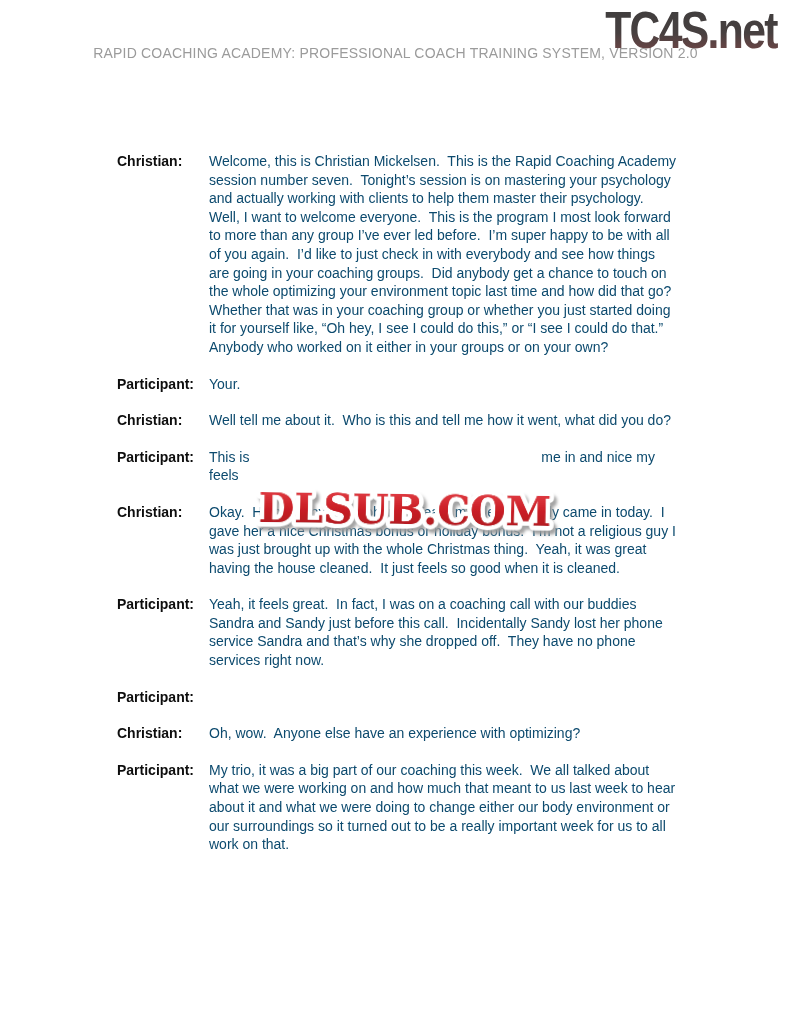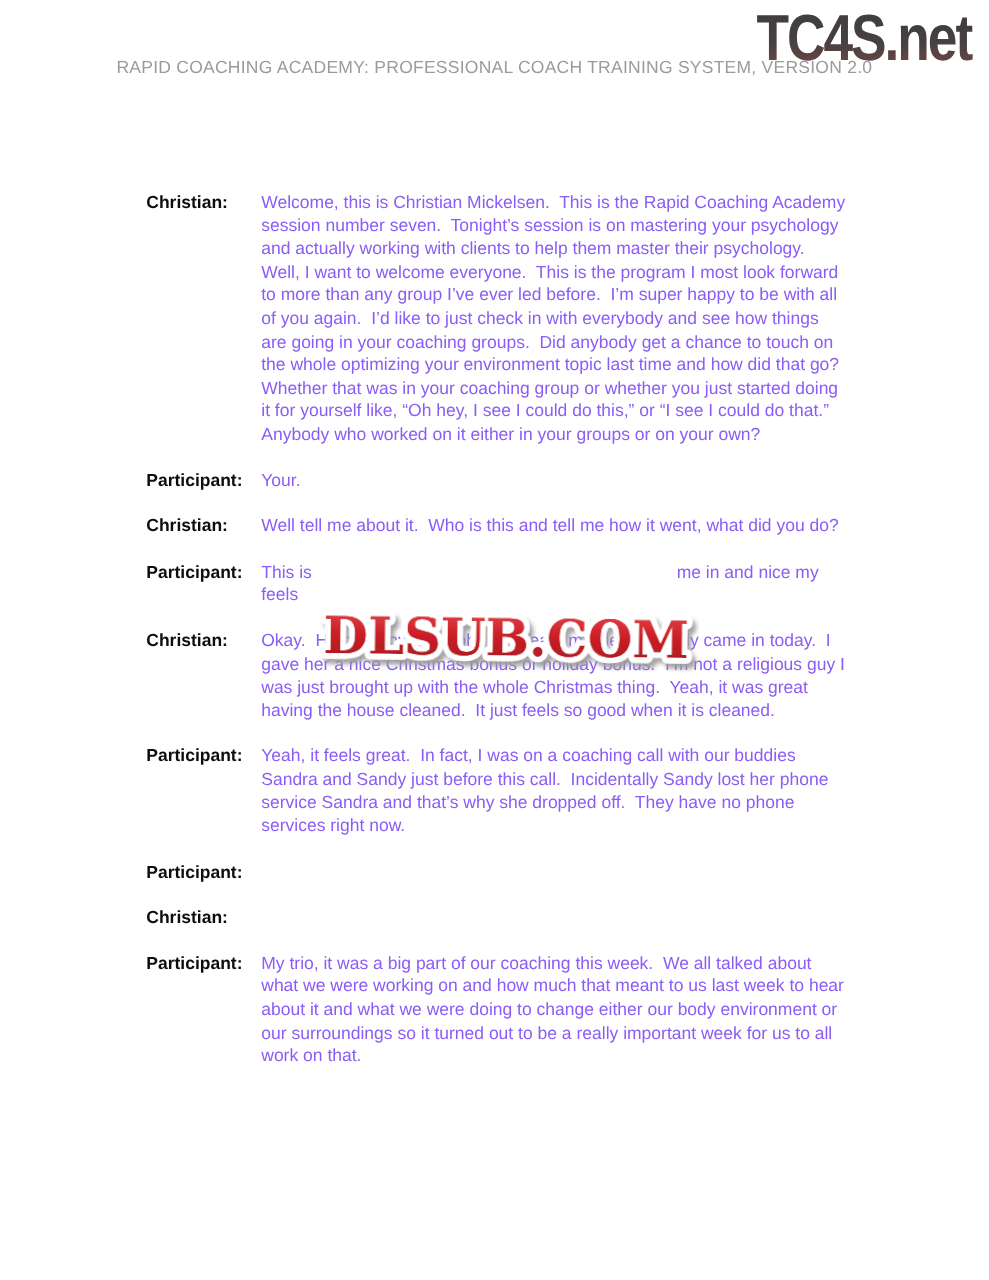--- a/index.html
+++ b/index.html
@@ -61,21 +61,21 @@
   }
   .speaker {
     flex: 0 0 92px;
     font-weight: bold;
     color: #0d0d0d;
     white-space: nowrap;
   }
   .text {
     width: 470px;
     white-space: pre-wrap;
-    color: #8b5cf6;
+    color: #0c4a6e;
   }
   .gap-spacer {
     display: inline-block;
     width: 288px;
     height: 1px;
   }
 
   
   .dlsub-watermark {
     position: absolute;
@@ -139,20 +139,21 @@
       </div>
       <div class="entry">
         <div class="speaker">Participant:</div>
         <div class="text">Yeah, it feels great.  In fact, I was on a coaching call with our buddies Sandra and Sandy just before this call.  Incidentally Sandy lost her phone service Sandra and that’s why she dropped off.  They have no phone services right now.</div>
       </div>
       <div class="entry">
         <div class="speaker">Participant:</div>
       </div>
       <div class="entry">
         <div class="speaker">Christian:</div>
+        <div class="text">Oh, wow.  Anyone else have an experience with optimizing?</div>
       </div>
       <div class="entry">
         <div class="speaker">Participant:</div>
         <div class="text">My trio, it was a big part of our coaching this week.  We all talked about what we were working on and how much that meant to us last week to hear about it and what we were doing to change either our body environment or our surroundings so it turned out to be a really important week for us to all work on that.</div>
       </div>
     </div>
 
   <svg class="dlsub-watermark" viewBox="0 0 310 66">
     <defs>
       <linearGradient id="dlsubGrad" x1="0" y1="0" x2="0" y2="1">

